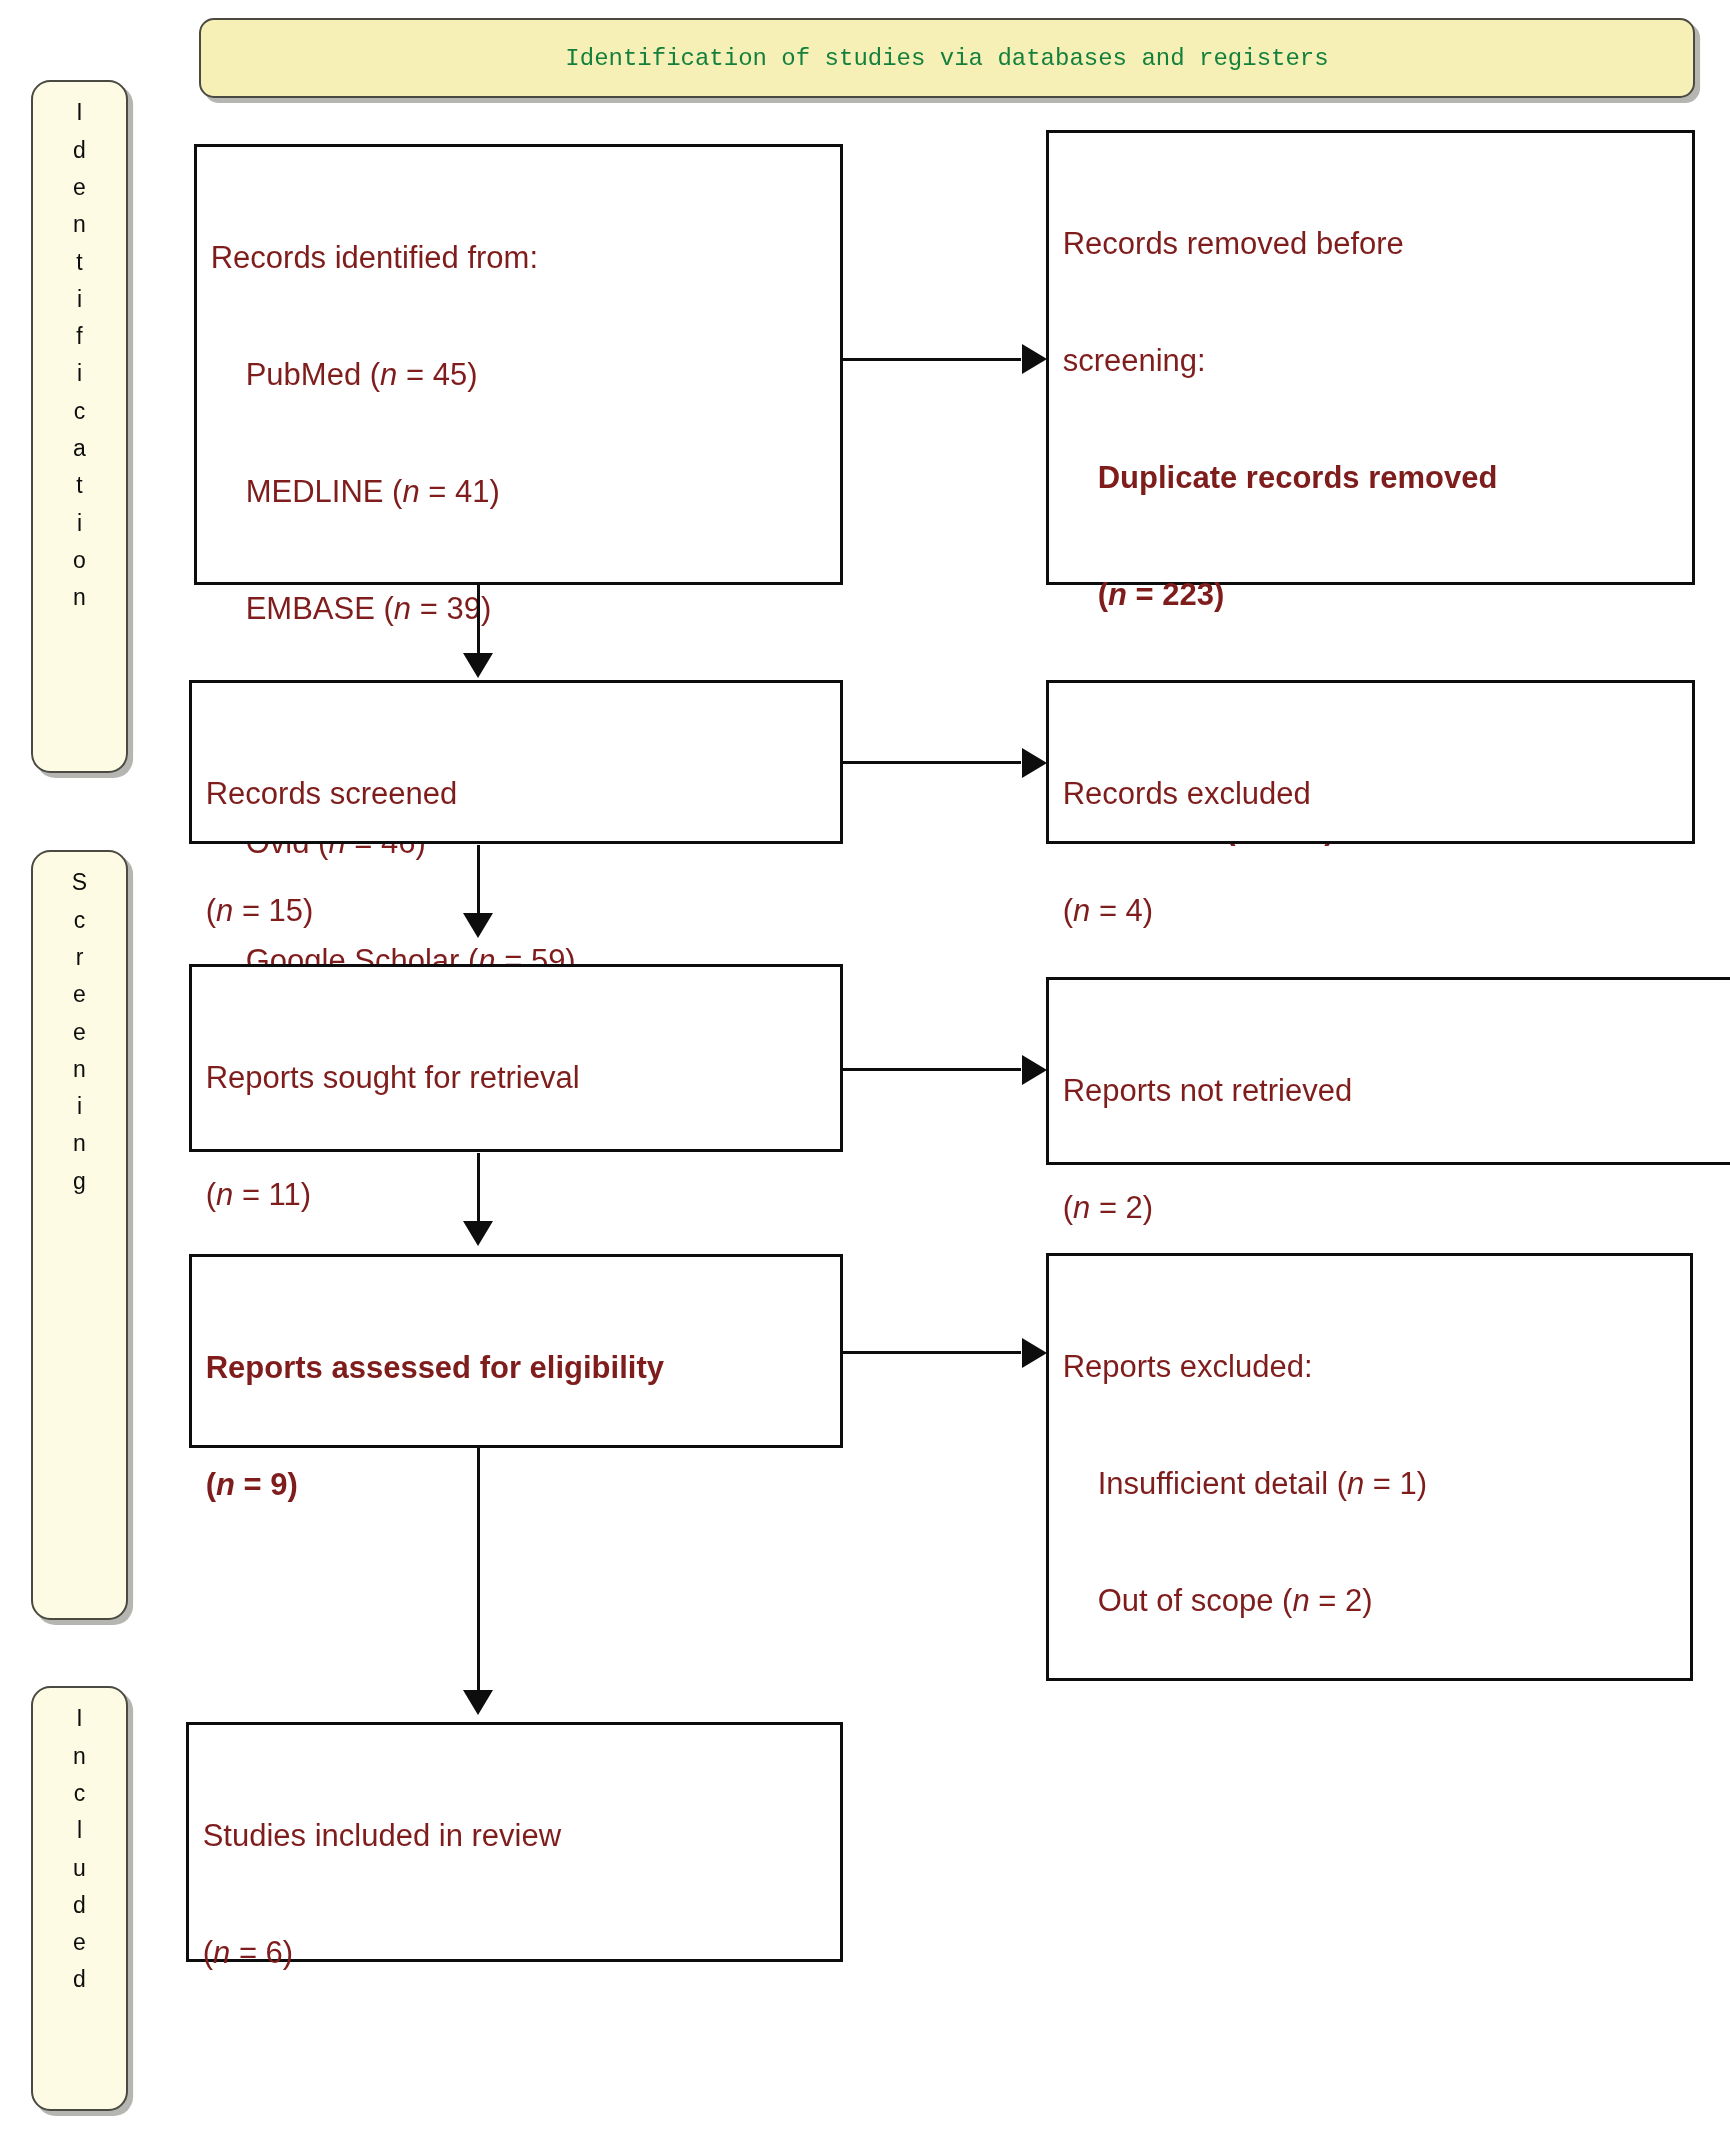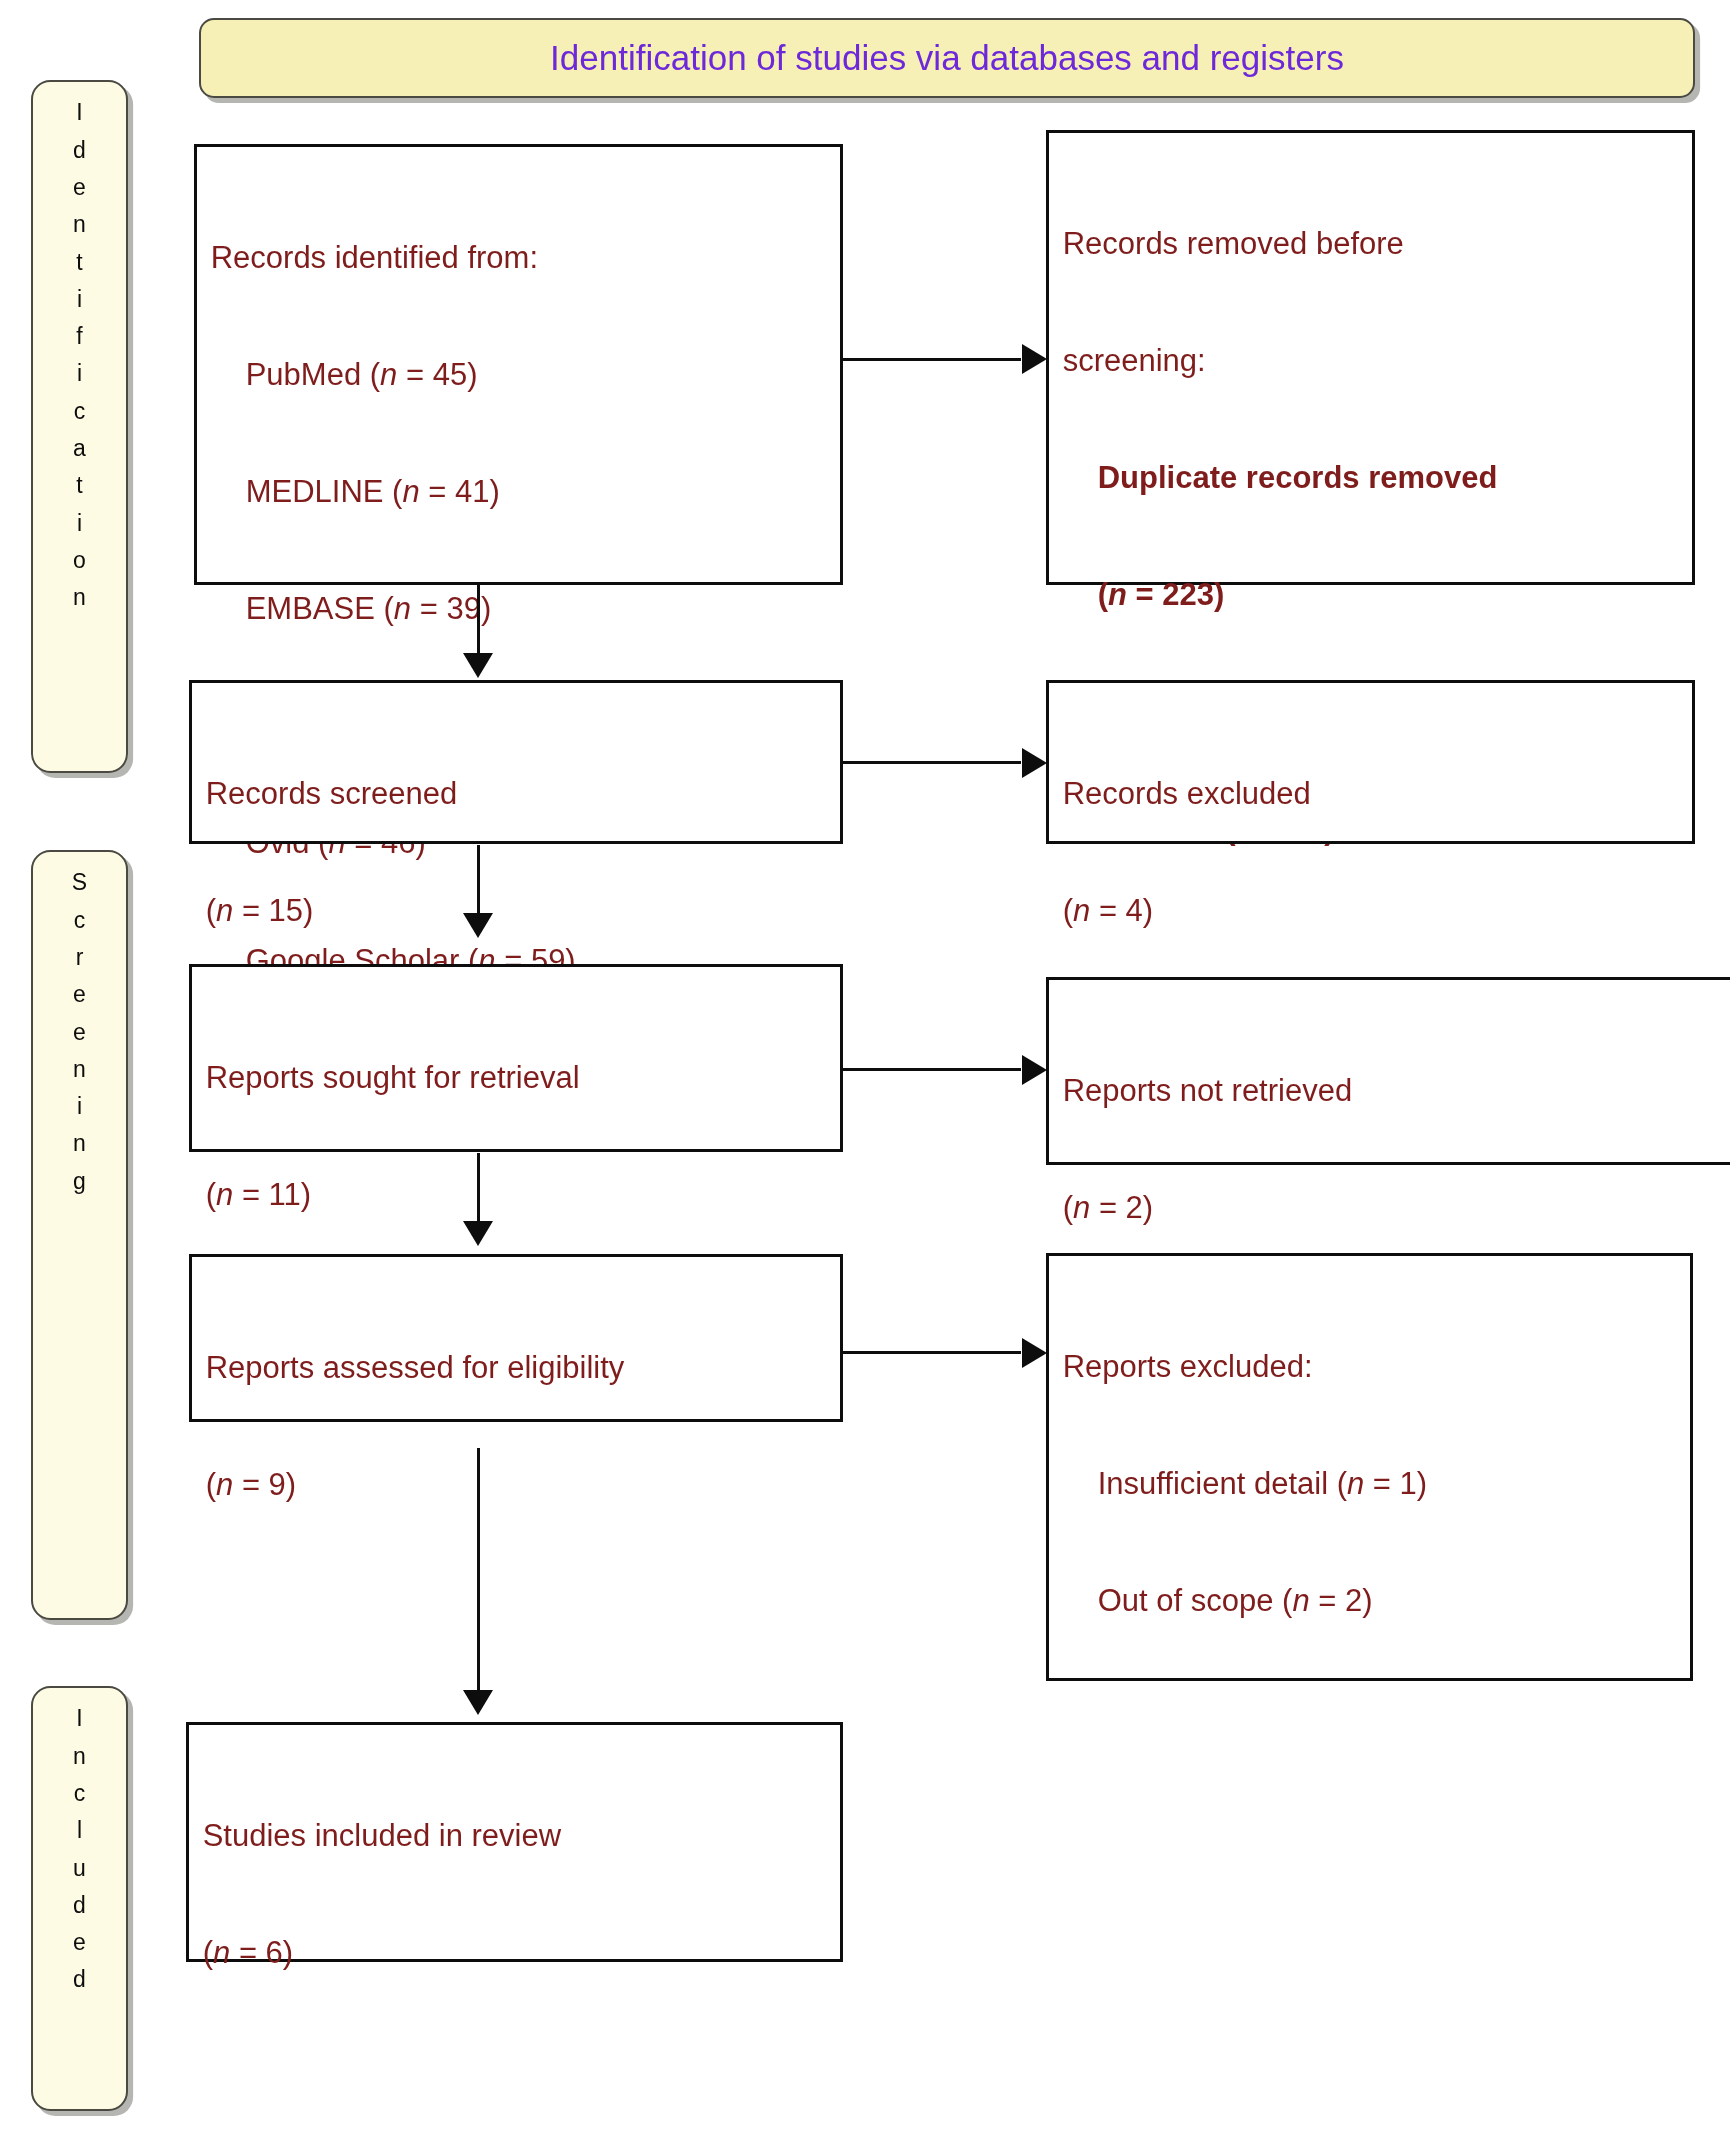--- a/index.html
+++ b/index.html
@@ -47,24 +47,25 @@
     background: #F6F0B7;
     border: 2.9px solid #4A4A42;
     border-radius: 15px;
     box-shadow: 5.1px 5.1px 0 rgba(120,120,115,0.55);
     box-sizing: border-box;
     display: flex;
     align-items: center;
     justify-content: center;
   }
   .banner-title {
-    font-size: 35px;
-    color: #6d28d9;
+    font-size: 24px;
+    color: #15803d;
     font-weight: 400;
     white-space: nowrap;
+    font-family: Liberation Mono, monospace;
   }
 
   
   .flow-box {
     position: absolute;
     background: #ffffff;
     border: 3.4px solid #0d0d0d;
     box-sizing: border-box;
     padding: 12.6px 11.4px 8px 13.7px;
   }
@@ -230,21 +231,21 @@
       <span class="flat">(<span class="ital">n</span> = 2)</span>
     </div>
   </div>
 
   <div class="conn-h" style="left:843px; top:1068px; width:178px;"></div>
   <div class="arrow-right" style="left:1022px; top:1055px;"></div>
 
   <div class="conn-v" style="left:477px; top:1153px; width:3.4px; height:73px;"></div>
   <div class="arrow-down" style="left:463px; top:1221px;"></div>
 
-  <div class="flow-box" style="left:189px; top:1254px; width:654px; height:168px;">
+  <div class="flow-box" style="left:189px; top:1254px; width:654px; height:194px;font-weight:bold;">
     <div class="box-text">
       <span class="flat">Reports assessed for eligibility</span>
       <span class="flat">(<span class="ital">n</span> = 9)</span>
     </div>
   </div>
 
   <div class="flow-box" style="left:1046px; top:1253px; width:647px; height:428px;">
     <div class="box-text">
       <span class="flat">Reports excluded:</span>
       <span class="ind">Insufficient detail (<span class="ital">n</span> = 1)</span>

